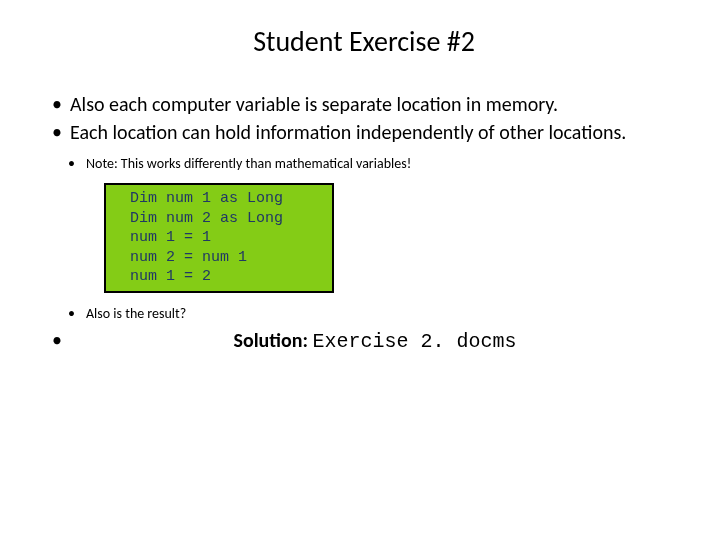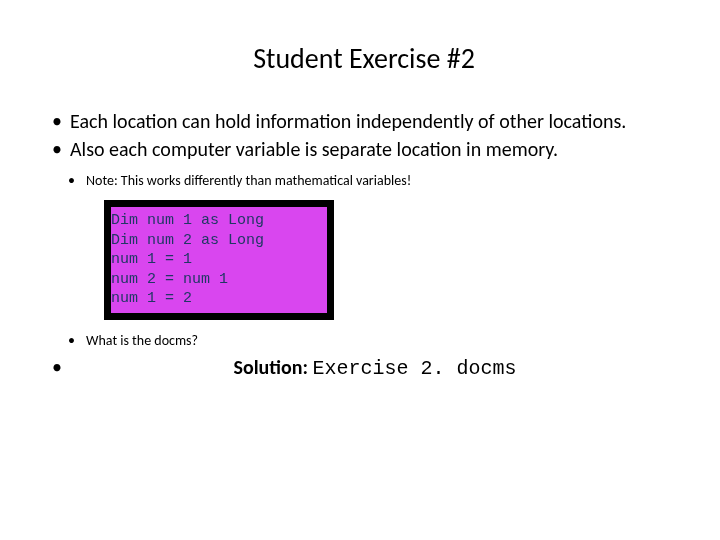--- a/index.html
+++ b/index.html
@@ -6,21 +6,20 @@
     body {
       width: 720px;
       height: 540px;
       background: #fff;
       font-family: Calibri, 'Segoe UI', Arial, sans-serif;
       color: #000;
       position: relative;
     }
     .slide {
       padding: 24px 40px 24px 48px;
-      margin-top: 17px;
     }
     h1 {
       font-size: 28px;
       font-weight: 400;
       text-align: center;
       margin-bottom: 32px;
     }
     ul.l1 {
       list-style: none;
       margin-left: 4px;
@@ -50,55 +49,55 @@
       position: relative;
       margin-bottom: 4px;
     }
     ul.l2 > li::before {
       content: "•";
       position: absolute;
       left: 0;
       top: 0;
     }
     .codebox {
-      background: #d946ef;
-      border: 7px solid #000000;
-      padding: 4px 0;
+      background: #84cc16;
+      border: 2px solid #000000;
+      padding: 4px 24px;
       margin: 10px 0 12px 56px;
       width: 230px;
       font-family: Consolas, 'Courier New', monospace;
       font-size: 15px;
       color: #203864;
       line-height: 1.3;
       white-space: pre;
     }
     .mono { font-family: Consolas, 'Courier New', monospace; }
     .bold { font-weight: bold; }
     .sol { font-size: 20px; text-align: center; }
   </style>
 </head>
 <body>
 
 <div class="slide">
   <h1>Student Exercise #2</h1>
   <ul class="l1">
+    <li>Also each computer variable is separate location in memory.</li>
     <li>Each location can hold information independently of other locations.</li>
-    <li>Also each computer variable is separate location in memory.</li>
   </ul>
   <ul class="l2">
     <li>Note: This works differently than mathematical variables!</li>
   </ul>
 
   <div class="codebox">Dim num 1 as Long
 Dim num 2 as Long
 num 1 = 1
 num 2 = num 1
 num 1 = 2</div>
 
   <ul class="l2">
-    <li>What is the docms?</li>
+    <li>Also is the result?</li>
   </ul>
   <ul class="l1">
     <li class="sol">
       <span class="bold">Solution: </span><span class="mono">Exercise 2. docms</span>
     </li>
   </ul>
 </div>
 
 </body></html>

